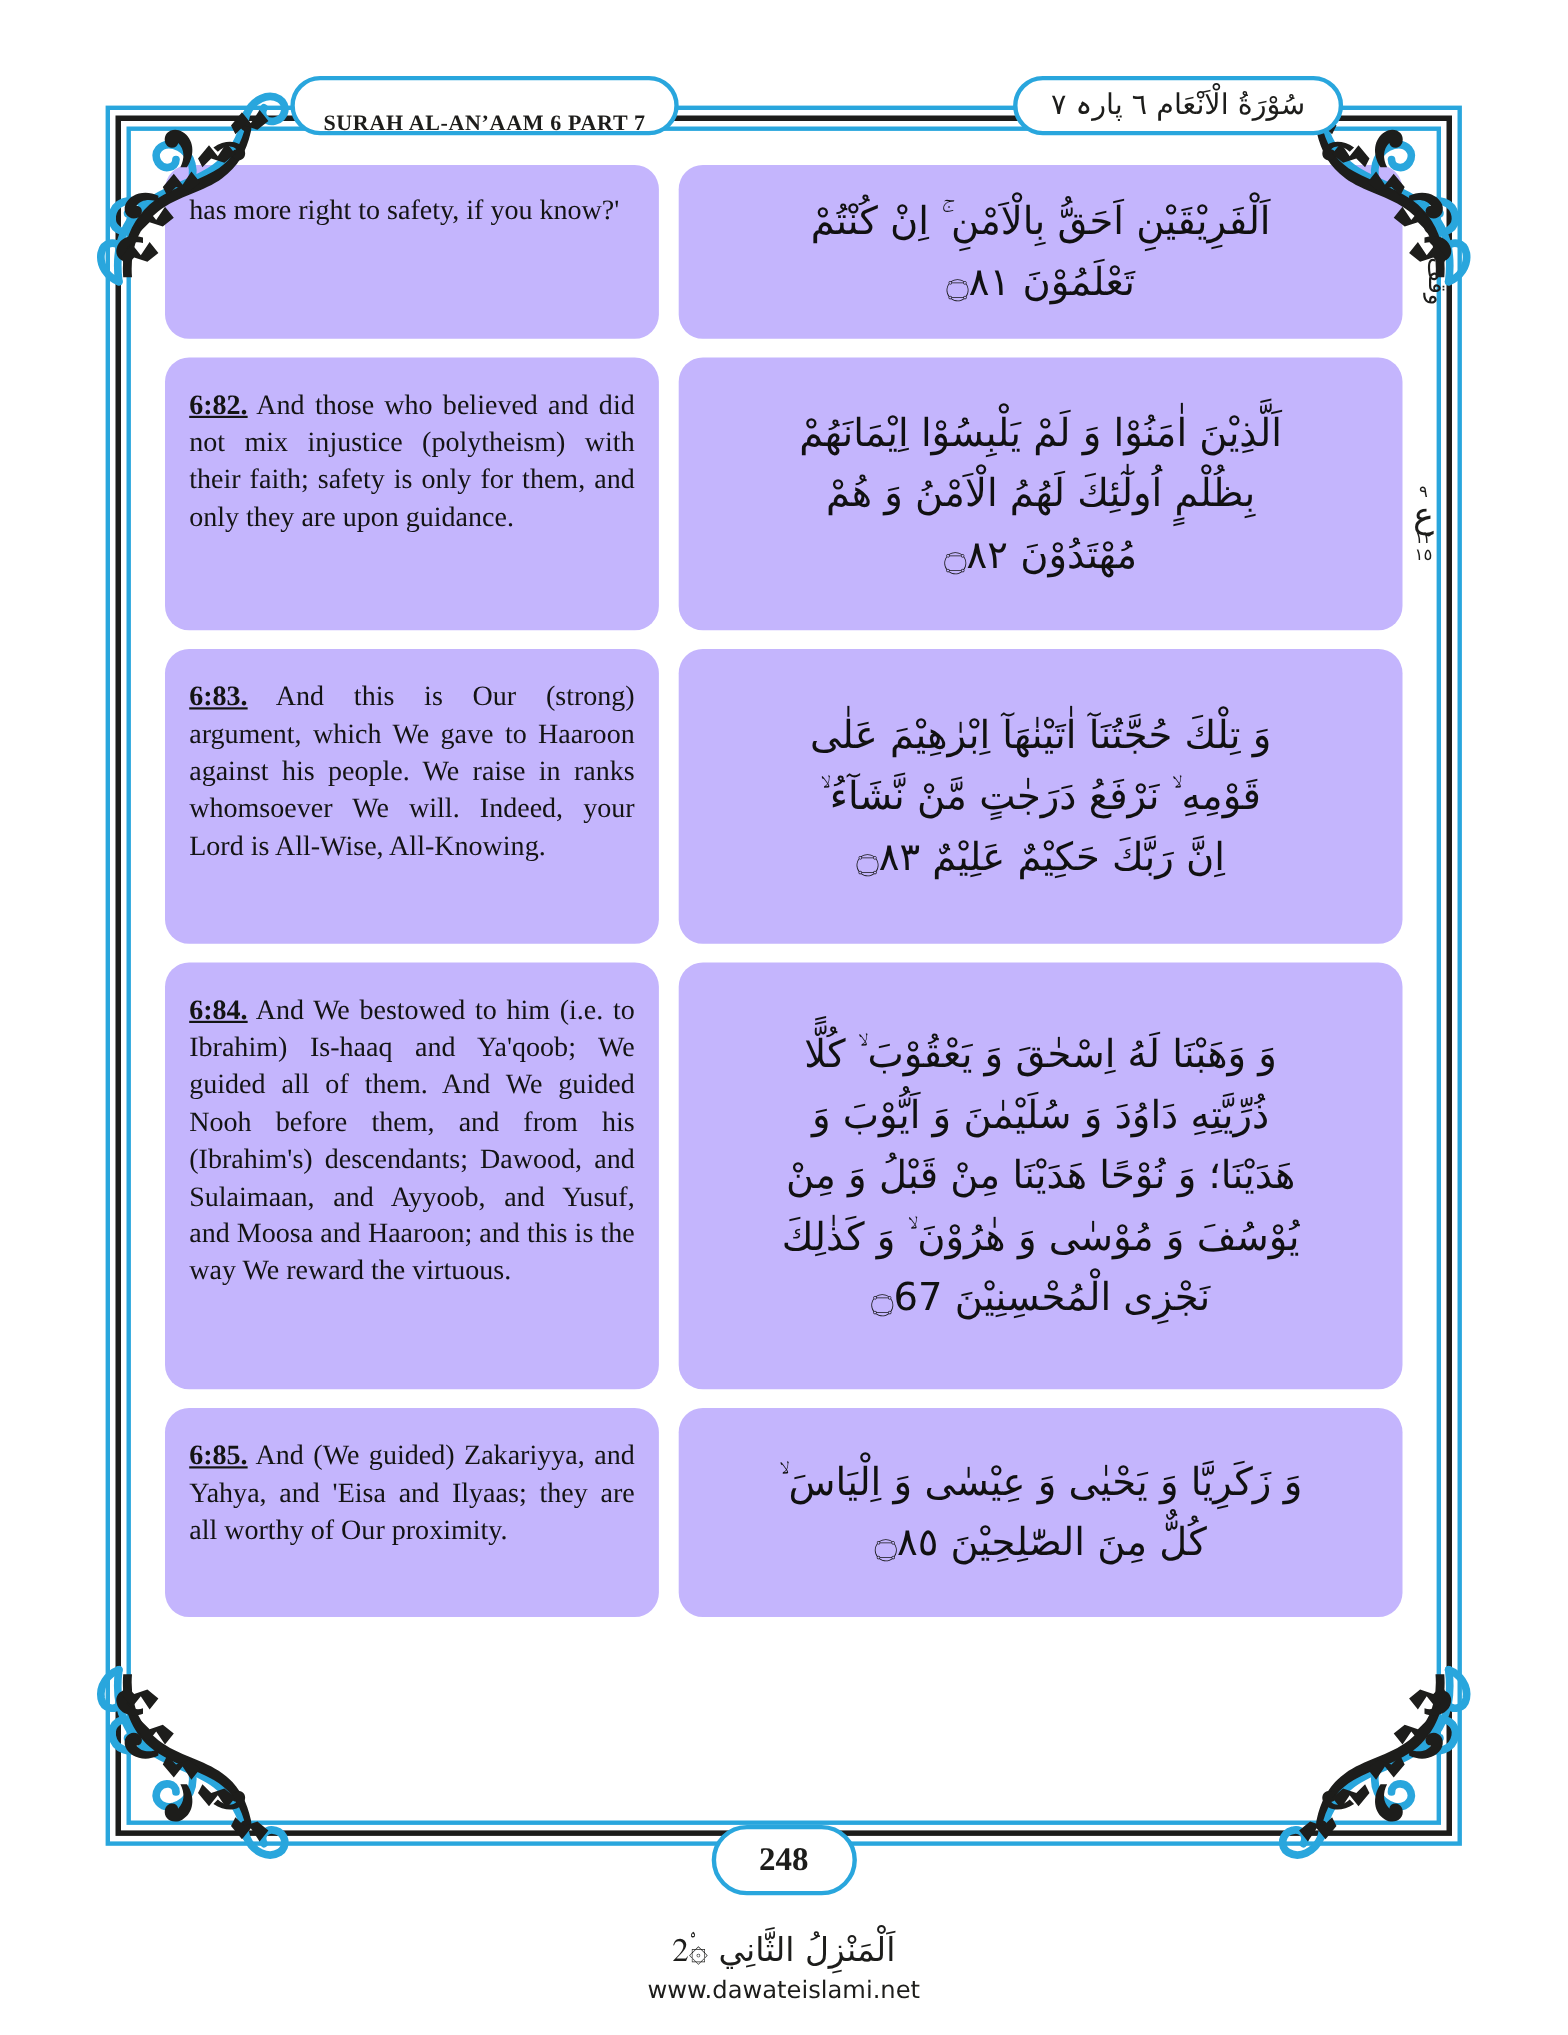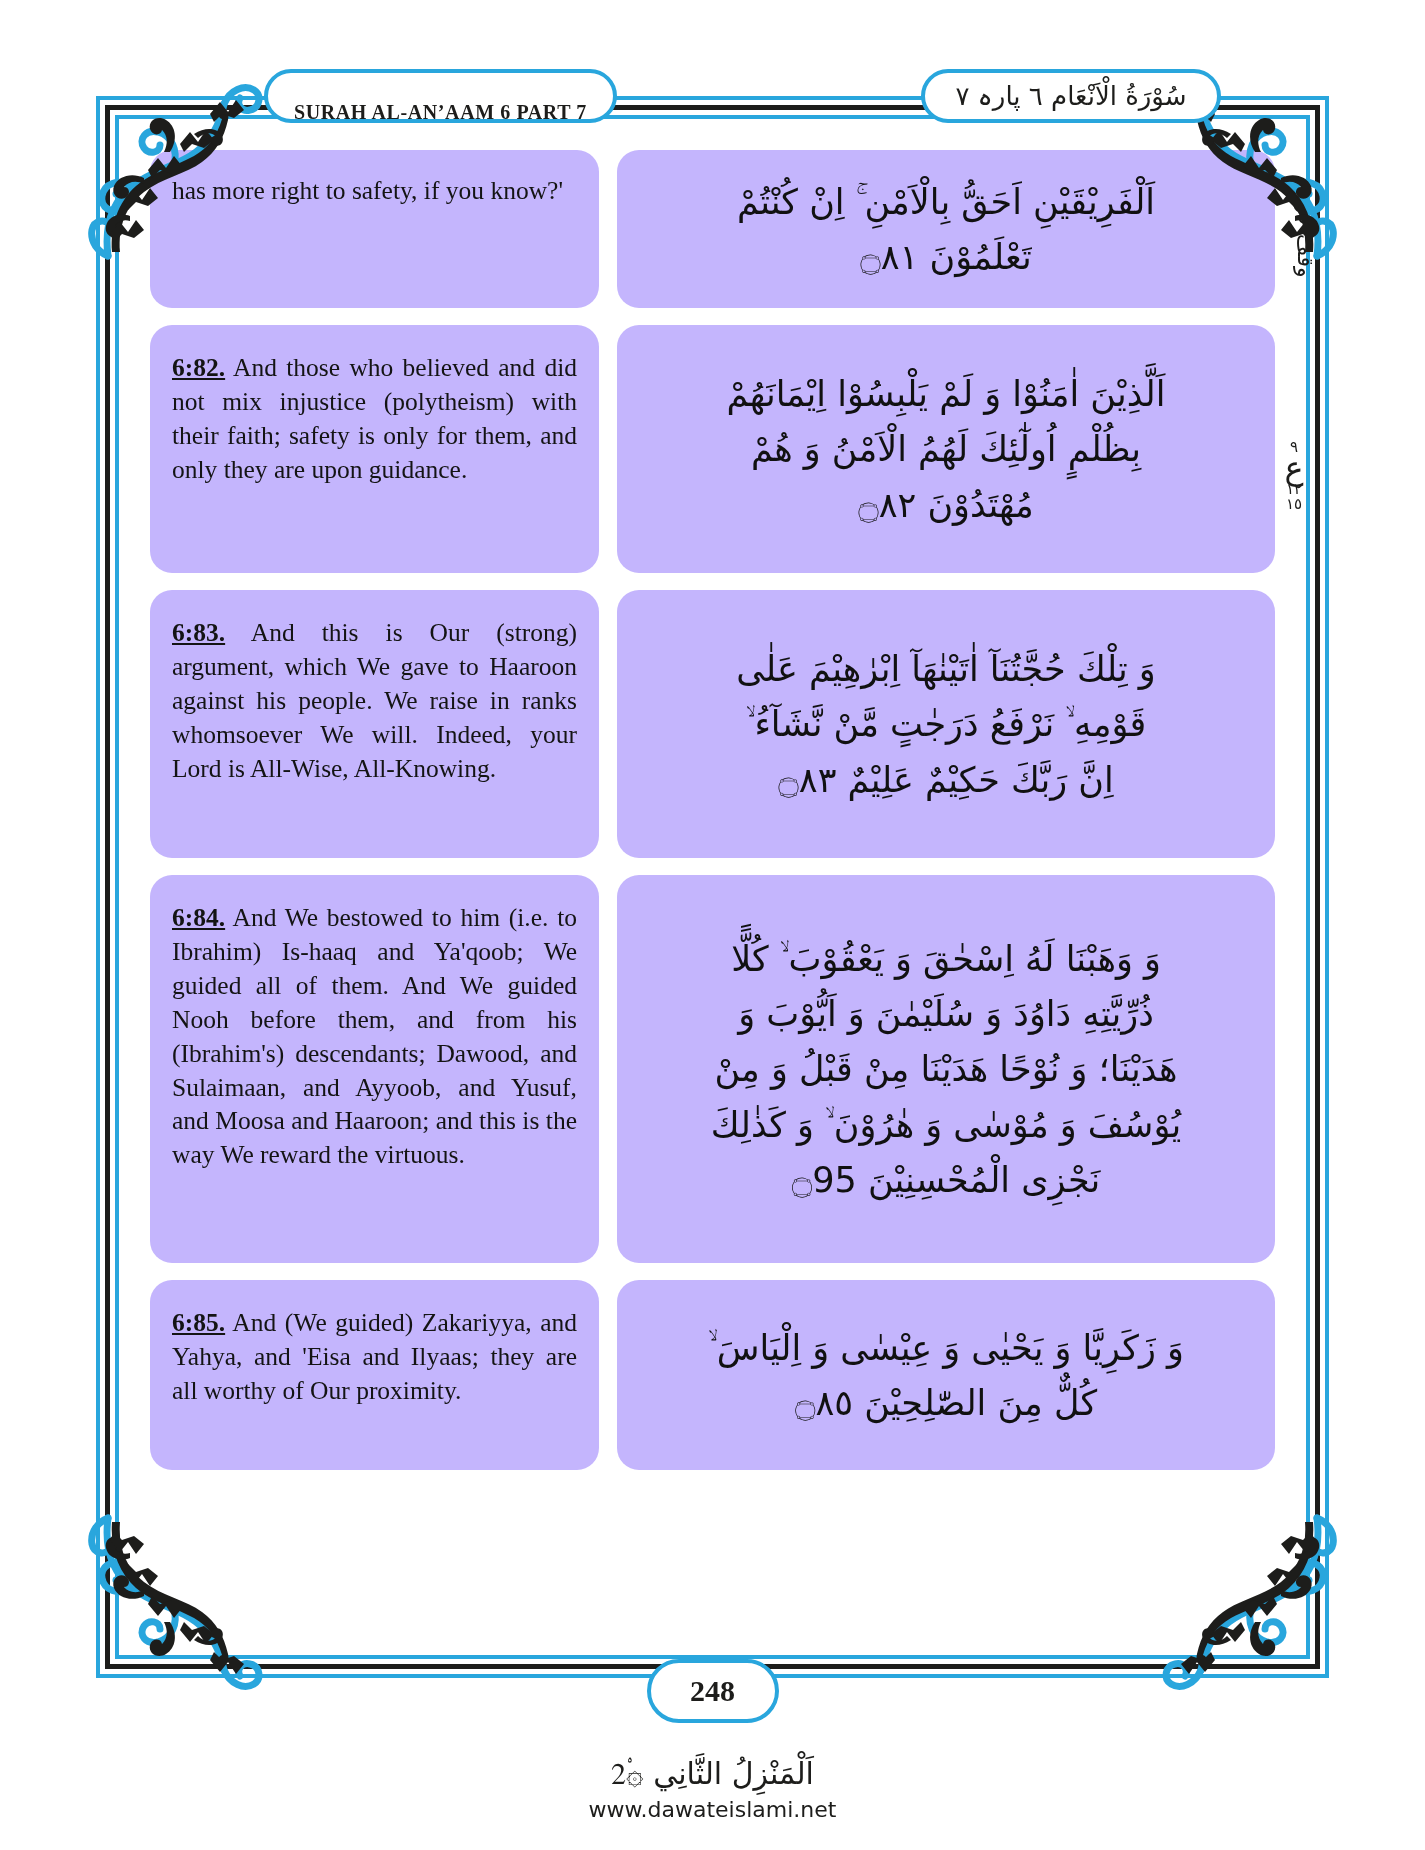--- a/index.html
+++ b/index.html
@@ -398,21 +398,21 @@
     <div class="verse-row row-3">
       <div class="cell cell-en">
         <span class="vnum">6:84.</span>
         <span>And We bestowed to him (i.e. to Ibrahim) Is-haaq and Ya'qoob; We guided all of them. And We guided Nooh before them, and from his (Ibrahim's) descendants; Dawood, and Sulaimaan, and Ayyoob, and Yusuf, and Moosa and Haaroon; and this is the way We reward the virtuous.</span>
       </div>
       <div class="cell cell-ar">
         <div class="ar-line">وَ وَهَبْنَا لَهُ اِسْحٰقَ وَ يَعْقُوْبَ ۙ كُلًّا</div>
         <div class="ar-line">ذُرِّيَّتِهِ دَاوُدَ وَ سُلَيْمٰنَ وَ اَيُّوْبَ وَ</div>
         <div class="ar-line">هَدَيْنَا؛ وَ نُوْحًا هَدَيْنَا مِنْ قَبْلُ وَ مِنْ</div>
         <div class="ar-line">يُوْسُفَ وَ مُوْسٰى وَ هٰرُوْنَ ۙ وَ كَذٰلِكَ</div>
-        <div class="ar-line">نَجْزِى الْمُحْسِنِيْنَ ۝95</div>
+        <div class="ar-line">نَجْزِى الْمُحْسِنِيْنَ ۝67</div>
       </div>
     </div>
 
     <div class="verse-row row-4">
       <div class="cell cell-en">
         <span class="vnum">6:85.</span>
         <span>And (We guided) Zakariyya, and Yahya, and 'Eisa and Ilyaas; they are all worthy of Our proximity.</span>
       </div>
       <div class="cell cell-ar">
         <div class="ar-line">وَ زَكَرِيَّا وَ يَحْيٰى وَ عِيْسٰى وَ اِلْيَاسَ ۙ</div>

